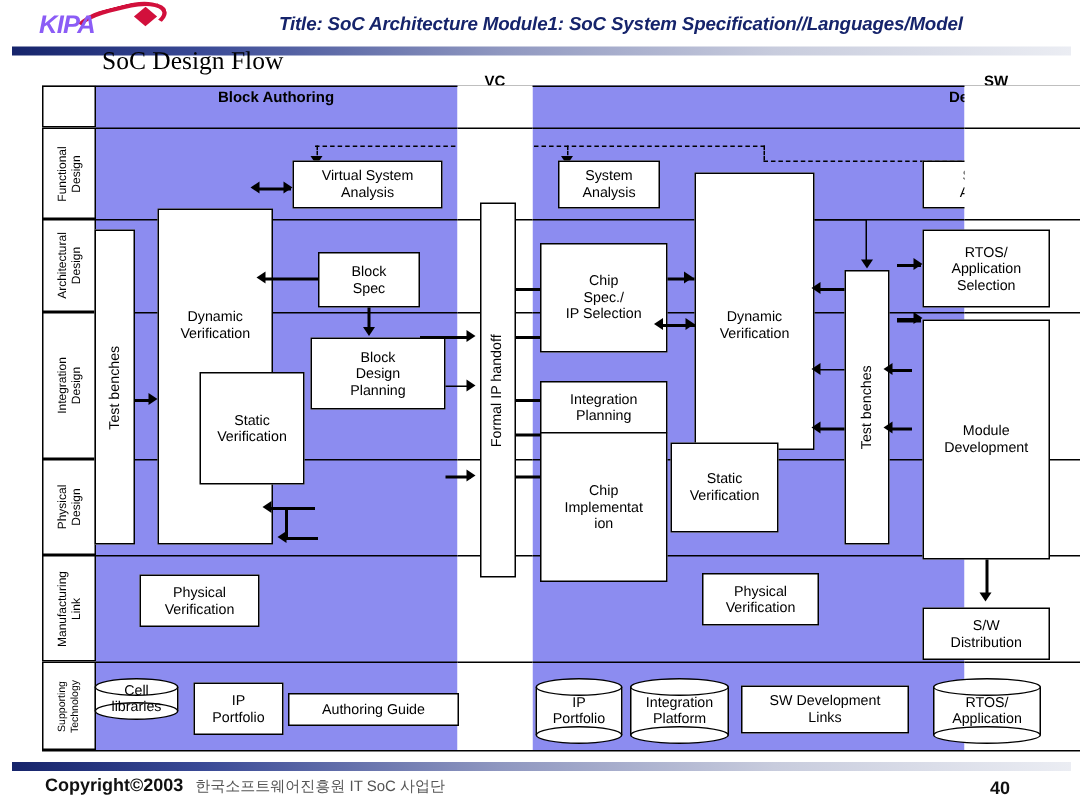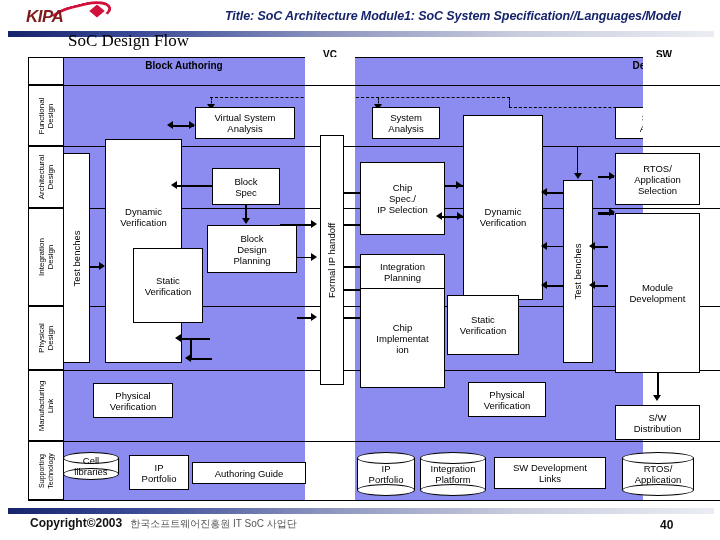--- a/index.html
+++ b/index.html
@@ -6,36 +6,36 @@
   body{
     width:720px;height:540px;overflow:hidden;background:#ffffff;
     font-family:"Liberation Sans","DejaVu Sans",sans-serif;
     position:relative;
   }
   
   #header{position:absolute;left:0;top:0;width:720px;height:32px;background:#fff;}
   #logo{position:absolute;left:18px;top:3px;width:92px;height:26px;}
   #logo .ktext{
     position:absolute;left:8px;top:4px;font-size:17px;font-weight:bold;font-style:italic;
-    color:#7f1d1d;letter-spacing:-0.5px;font-family:"Liberation Sans",sans-serif;
+    color:#8b5cf6;letter-spacing:-0.5px;font-family:"Liberation Sans",sans-serif;
   }
   #logo .swoosh{
     position:absolute;left:30px;top:1px;width:58px;height:16px;
     border:3px solid #d2103c;border-radius:50%/60%;
     border-left-color:transparent;border-bottom-color:transparent;
     transform:rotate(-14deg);
   }
   #logo .swoosh2{
     position:absolute;left:74px;top:3px;width:10px;height:10px;
     background:#d2103c;transform:rotate(40deg) skewX(-10deg);
   }
   #slide-title{
     position:absolute;left:186px;top:9px;width:534px;
     font-size:12.5px;font-weight:bold;font-style:italic;color:#16246b;
-    white-space:nowrap;letter-spacing:-0.1px;text-align:center;
+    white-space:nowrap;letter-spacing:-0.1px;
   }
   #hrule{
     position:absolute;left:8px;top:31px;width:706px;height:6px;
     background:linear-gradient(to right,#16246b 0%,#3a4a96 18%,#8f97c0 46%,#c8ccdd 72%,#ebedf3 100%);
   }
   
   #flow-title{
     position:absolute;left:68px;top:31px;font-size:17px;color:#000;
     font-family:"Liberation Serif","DejaVu Serif",serif;white-space:nowrap;
   }

